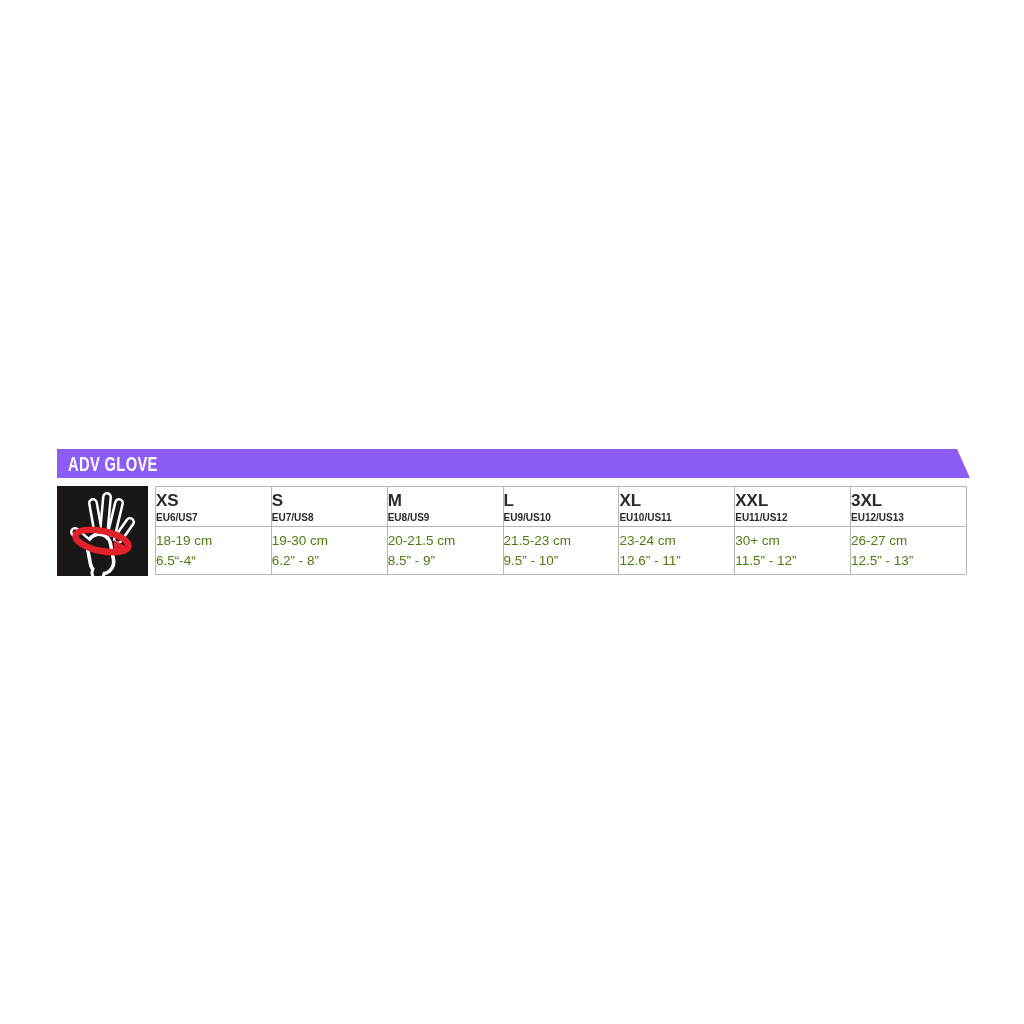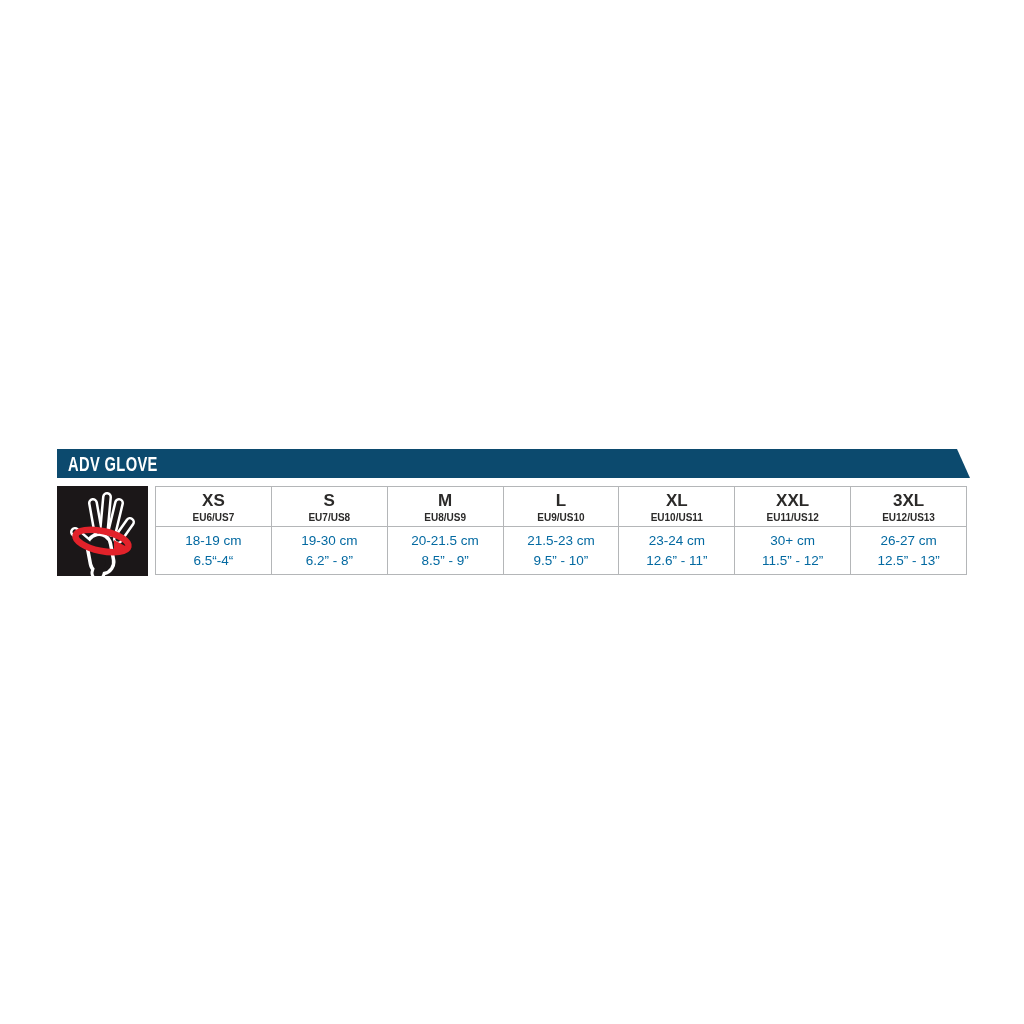--- a/index.html
+++ b/index.html
@@ -10,21 +10,21 @@
     position:relative;
     overflow:hidden;
   }
   .canvas{position:absolute;inset:0;background:#ffffff;}
 
   
   .banner{
     position:absolute;
     left:57px;top:449px;
     width:913px;height:29px;
-    background:#0c4a6e;
+    background:#8b5cf6;
     clip-path:polygon(0 0, calc(100% - 13px) 0, 100% 100%, 0 100%);
     display:flex;align-items:center;
   }
   .banner-title{
     color:#ffffff;
     font-weight:700;
     font-size:21px;
     letter-spacing:0.5px;
     white-space:nowrap;
     transform:scaleX(0.70);
@@ -49,21 +49,20 @@
 
   table.size-table{
     border-collapse:collapse;
     table-layout:fixed;
     margin-left:7px;
     width:812px;
     background:#ffffff;
   }
   table.size-table td{
     border:1px solid #b4b6b8;
-    text-align:center;
     vertical-align:middle;
     padding:0;
   }
   tr.row-head td{height:39px;}
   tr.row-data td{height:47px;}
 
   .size-label{
     font-size:17px;
     font-weight:700;
     color:#2b2a29;
@@ -71,21 +70,21 @@
     padding-top:2px;
   }
   .euus-label{
     font-size:10px;
     font-weight:700;
     color:#2b2a29;
     line-height:15px;
   }
   .cm-value,.inch-value{
     font-size:13.5px;
-    color:#0369a1;
+    color:#4d7c0f;
     line-height:20px;
   }
 </style>
 </head>
 <body>
 
 <div class="canvas">
 
   <div class="banner">
     <span class="banner-title">ADV GLOVE</span>

